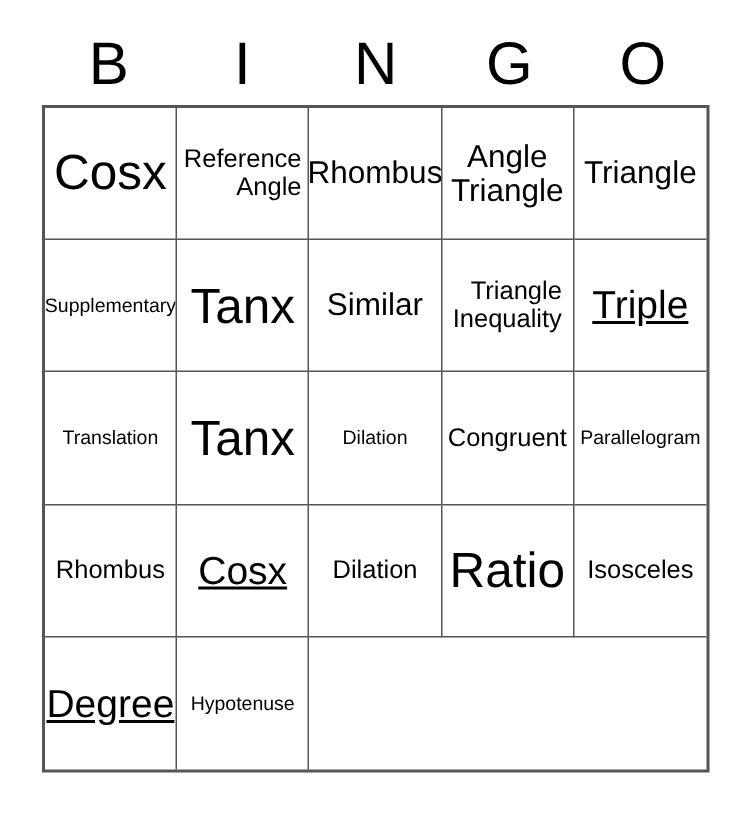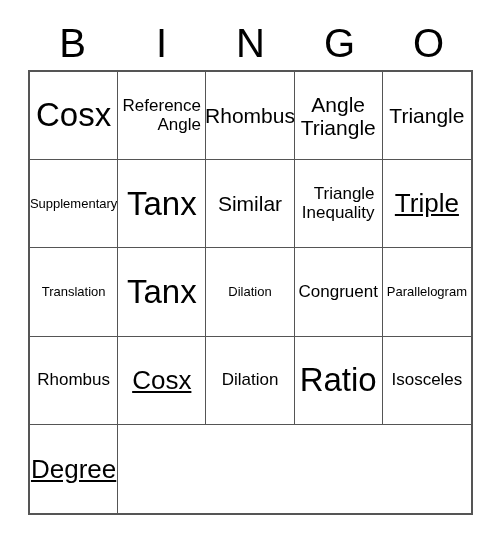--- a/index.html
+++ b/index.html
@@ -165,15 +165,18 @@
       </div>
     <div class="cell">
         <span class="cell-text fs-xl">Ratio</span>
       </div>
     <div class="cell">
         <span class="cell-text fs-sm">Isosceles</span>
       </div>
     <div class="cell">
         <span class="cell-text fs-lg">Degree</span>
       </div>
+    <div class="cell">
+        <span class="cell-text fs-xs">Hypotenuse</span>
+      </div>
   </div>
 
 </div>
 
 </body></html>

